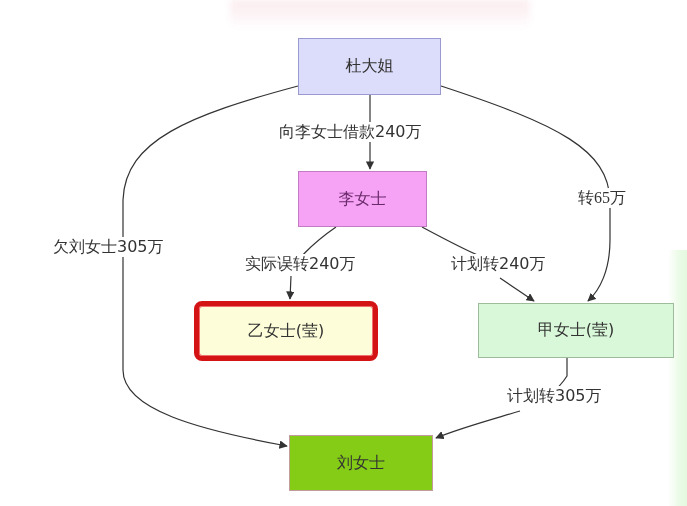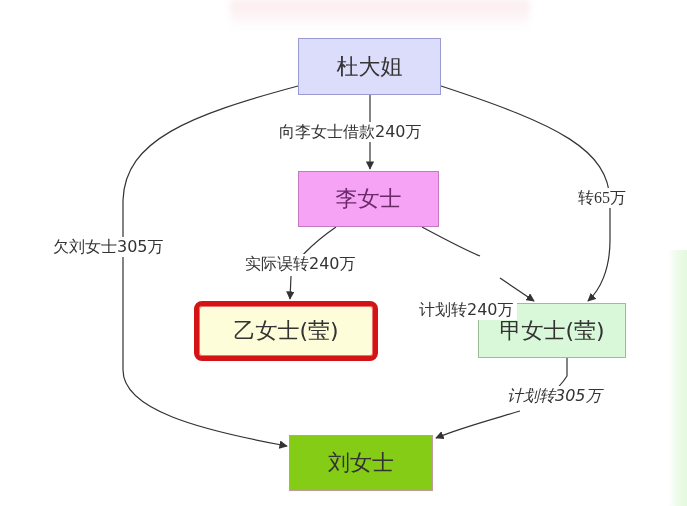--- a/index.html
+++ b/index.html
@@ -14,21 +14,21 @@
     filter: blur(3px);
   }
   .right-glow {
     position: absolute; left: 668px; top: 250px; width: 19px; height: 256px;
     background: linear-gradient(to right, #ffffff 0%, #eafbe6 60%, #e4f9df 100%);
   }
   svg.edges { position: absolute; left: 0; top: 0; }
   .node {
     position: absolute; box-sizing: border-box;
     display: flex; align-items: center; justify-content: center;
-    font-size: 22px; color: #333; text-align: right;
+    font-size: 16px; color: #333; text-align: right;
   }
   .label {
     position: absolute; font-size: 16px; color: #333;
     background: #ffffff; padding: 0 3px; white-space: nowrap;
     line-height: 20px;
   }
 </style>
 </head>
 <body>
 
@@ -52,34 +52,34 @@
 
   <path d="M422,227 C450,242 470,252 480,256 M500,278 L534,301" stroke="#333" stroke-width="1.2" fill="none" marker-end="url(#arr)"></path>
 
   <path d="M567,358 L567,376 C562,384 556,390 548,397 M520,411 C490,420 460,428 436,438" stroke="#333" stroke-width="1.2" fill="none" marker-end="url(#arr)"></path>
 </svg>
 
 <div class="node" style="left:298px; top:38px; width:143px; height:57px; background:#dcdcfb; border:1px solid #9a9ad0;">
   <span>杜大姐</span>
 </div>
 
-<div class="node" style="left:298px; top:171px; width:141px; height:56px; background:#f6a3f6; border:1px solid #c27ac2; color:#6a2a6a;">
+<div class="node" style="left:298px; top:171px; width:129px; height:56px; background:#f6a3f6; border:1px solid #c27ac2; color:#6a2a6a;">
   <span>李女士</span>
 </div>
 
 <div class="node" style="left:194px; top:301px; width:184px; height:60px; background:#fdfdd9; border:5px solid #d41414; border-radius:8px; box-shadow: inset 0 0 0 1px #f07070;">
   <span>乙女士(莹)</span>
 </div>
 
-<div class="node" style="left:478px; top:303px; width:148px; height:55px; background:#d9f8d9; border:1px solid #9cbc9c;">
+<div class="node" style="left:478px; top:303px; width:196px; height:55px; background:#d9f8d9; border:1px solid #9cbc9c;">
   <span>甲女士(莹)</span>
 </div>
 
 <div class="node" style="left:289px; top:435px; width:144px; height:56px; background:#84cc16; border:1px solid #c29c9c;">
   <span>刘女士</span>
 </div>
 
 <div class="label" style="left:276px; top:122px;">向李女士借款240万</div>
 <div class="label" style="left:575px; top:188px;font-family:Liberation Serif, serif;">转65万</div>
 <div class="label" style="left:50px; top:237px;">欠刘女士305万</div>
 <div class="label" style="left:218px; top:254px;margin-left:24px;">实际误转240万</div>
-<div class="label" style="left:416px; top:254px;margin-top:46px;">计划转240万</div>
-<div class="label" style="left:504px; top:386px;font-style:italic;">计划转305万</div>
+<div class="label" style="left:448px; top:254px;">计划转240万</div>
+<div class="label" style="left:504px; top:386px;">计划转305万</div>
 
 </body></html>

